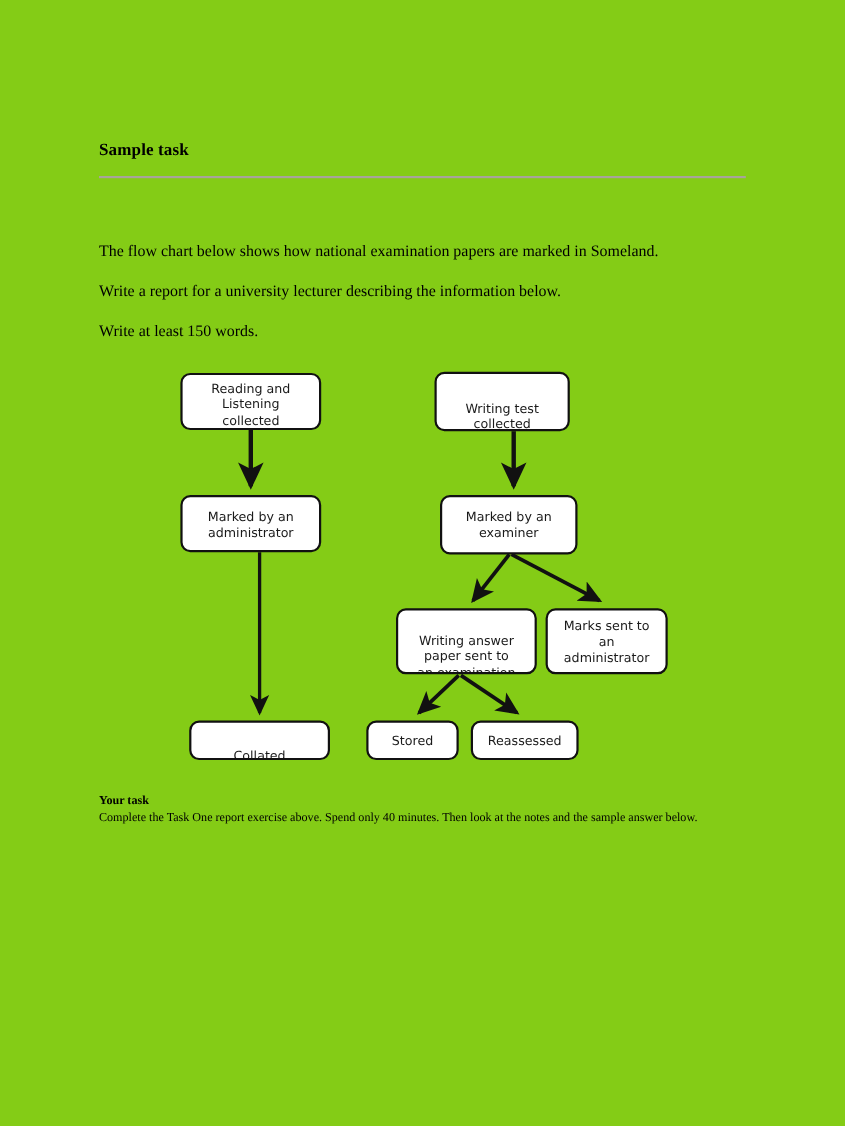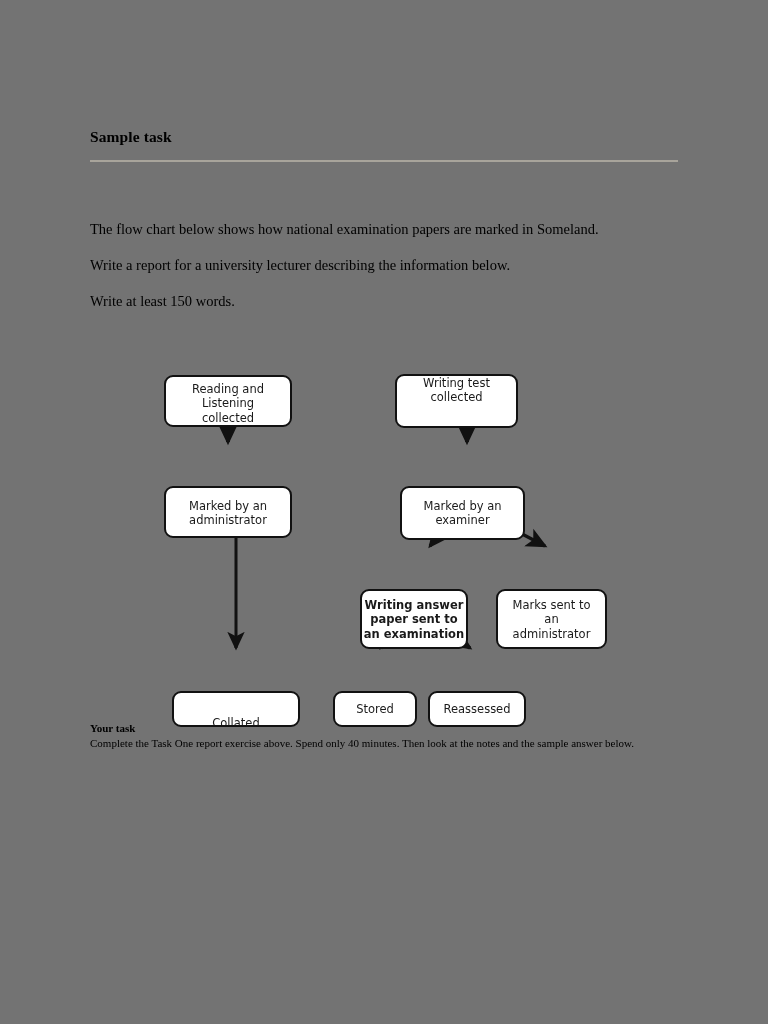--- a/index.html
+++ b/index.html
@@ -12,21 +12,21 @@
     height: 1024px;
     position: relative;
     font-family: "Liberation Serif", "DejaVu Serif", serif;
     color: #000000;
     overflow: hidden;
   }
 
   .page {
     position: absolute;
     inset: 0;
-    background: #737373;
+    background: #84cc16;
   }
 
   
   .doc-title {
     position: absolute;
     left: 90px;
     top: 128px;
     font-size: 15.5px;
     font-weight: bold;
     letter-spacing: 0.1px;
@@ -86,30 +86,29 @@
     font-family: "DejaVu Sans", "Liberation Sans", sans-serif;
     font-size: 11.5px;
     line-height: 1.26;
     color: #1a1a1a;
     text-align: center;
     overflow: hidden;
     display: flex;
     align-items: flex-start;
     justify-content: center;
     padding-top: 5px;
-    margin-top: 36px;
   }
   .node .label { display: block; width: 100%; }
 
   
   .n-reading      { left:164px; top:339px; width:128px; height:52px; }
-  .n-writingtest  { left:395px; top:338px; width:123px; height:54px; padding-top:0; }
+  .n-writingtest  { left:395px; top:338px; width:123px; height:54px; padding-top:24px; }
   .n-markedadmin  { left:164px; top:450px; width:128px; height:52px; padding-top:11px; }
   .n-markedexam   { left:400px; top:450px; width:125px; height:54px; padding-top:11px; }
-  .n-answerpaper  { left:360px; top:553px; width:108px; height:60px; padding-top:7px;font-weight:bold; }
+  .n-answerpaper  { left:360px; top:553px; width:128px; height:60px; padding-top:20px; }
   .n-markssent    { left:496px; top:553px; width:111px; height:60px; padding-top:7px; }
   .n-collated     { left:172px; top:655px; width:128px; height:36px; padding-top:23px; }
   .n-stored       { left:333px; top:655px; width:84px;  height:36px; padding-top:9px; }
   .n-reassessed   { left:428px; top:655px; width:98px;  height:36px; padding-top:9px; }
 </style>
 </head>
 <body>
 
 <div class="page">
 

